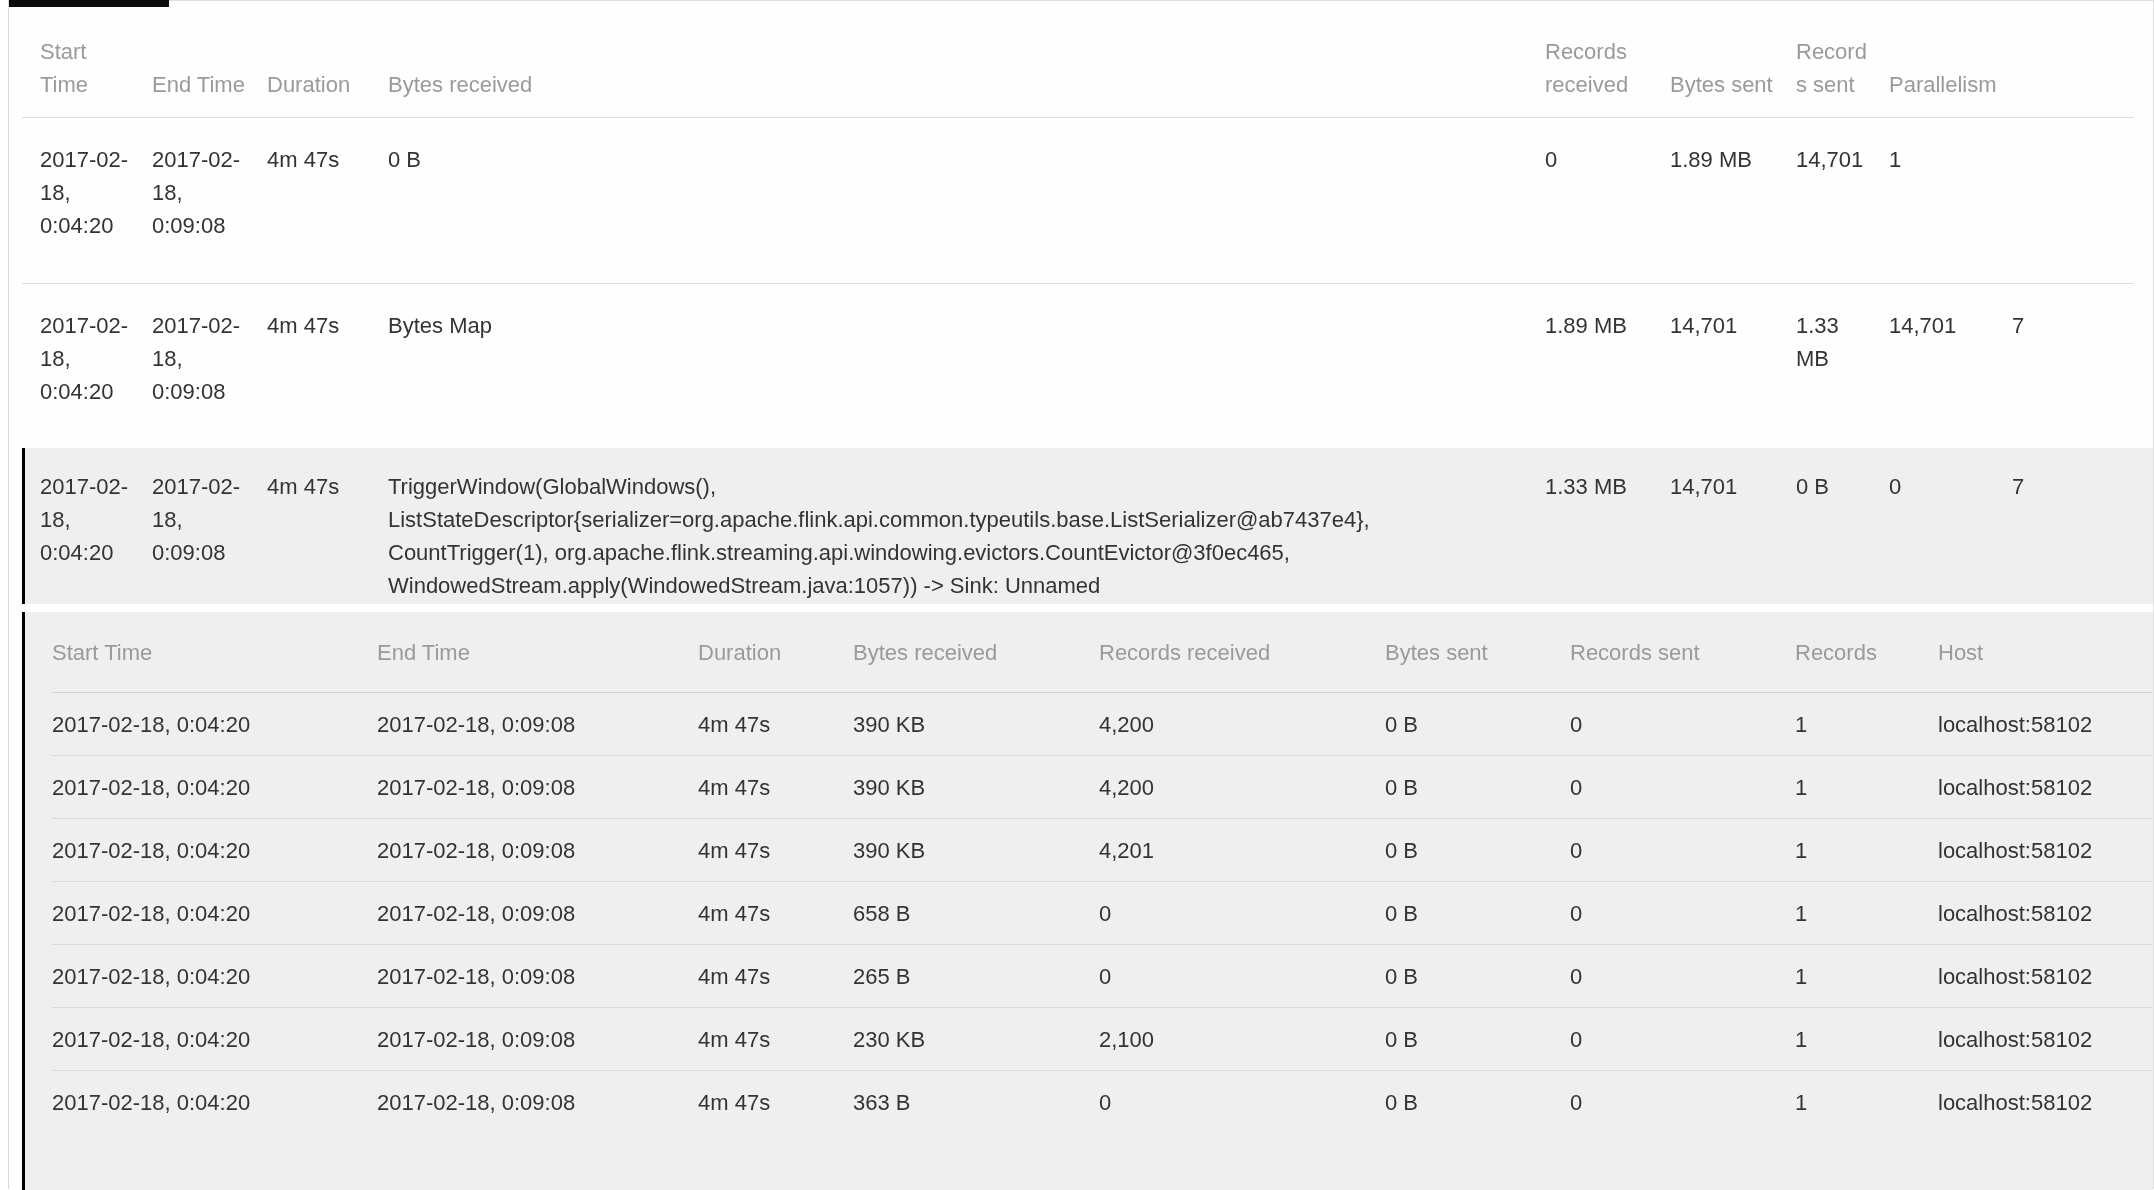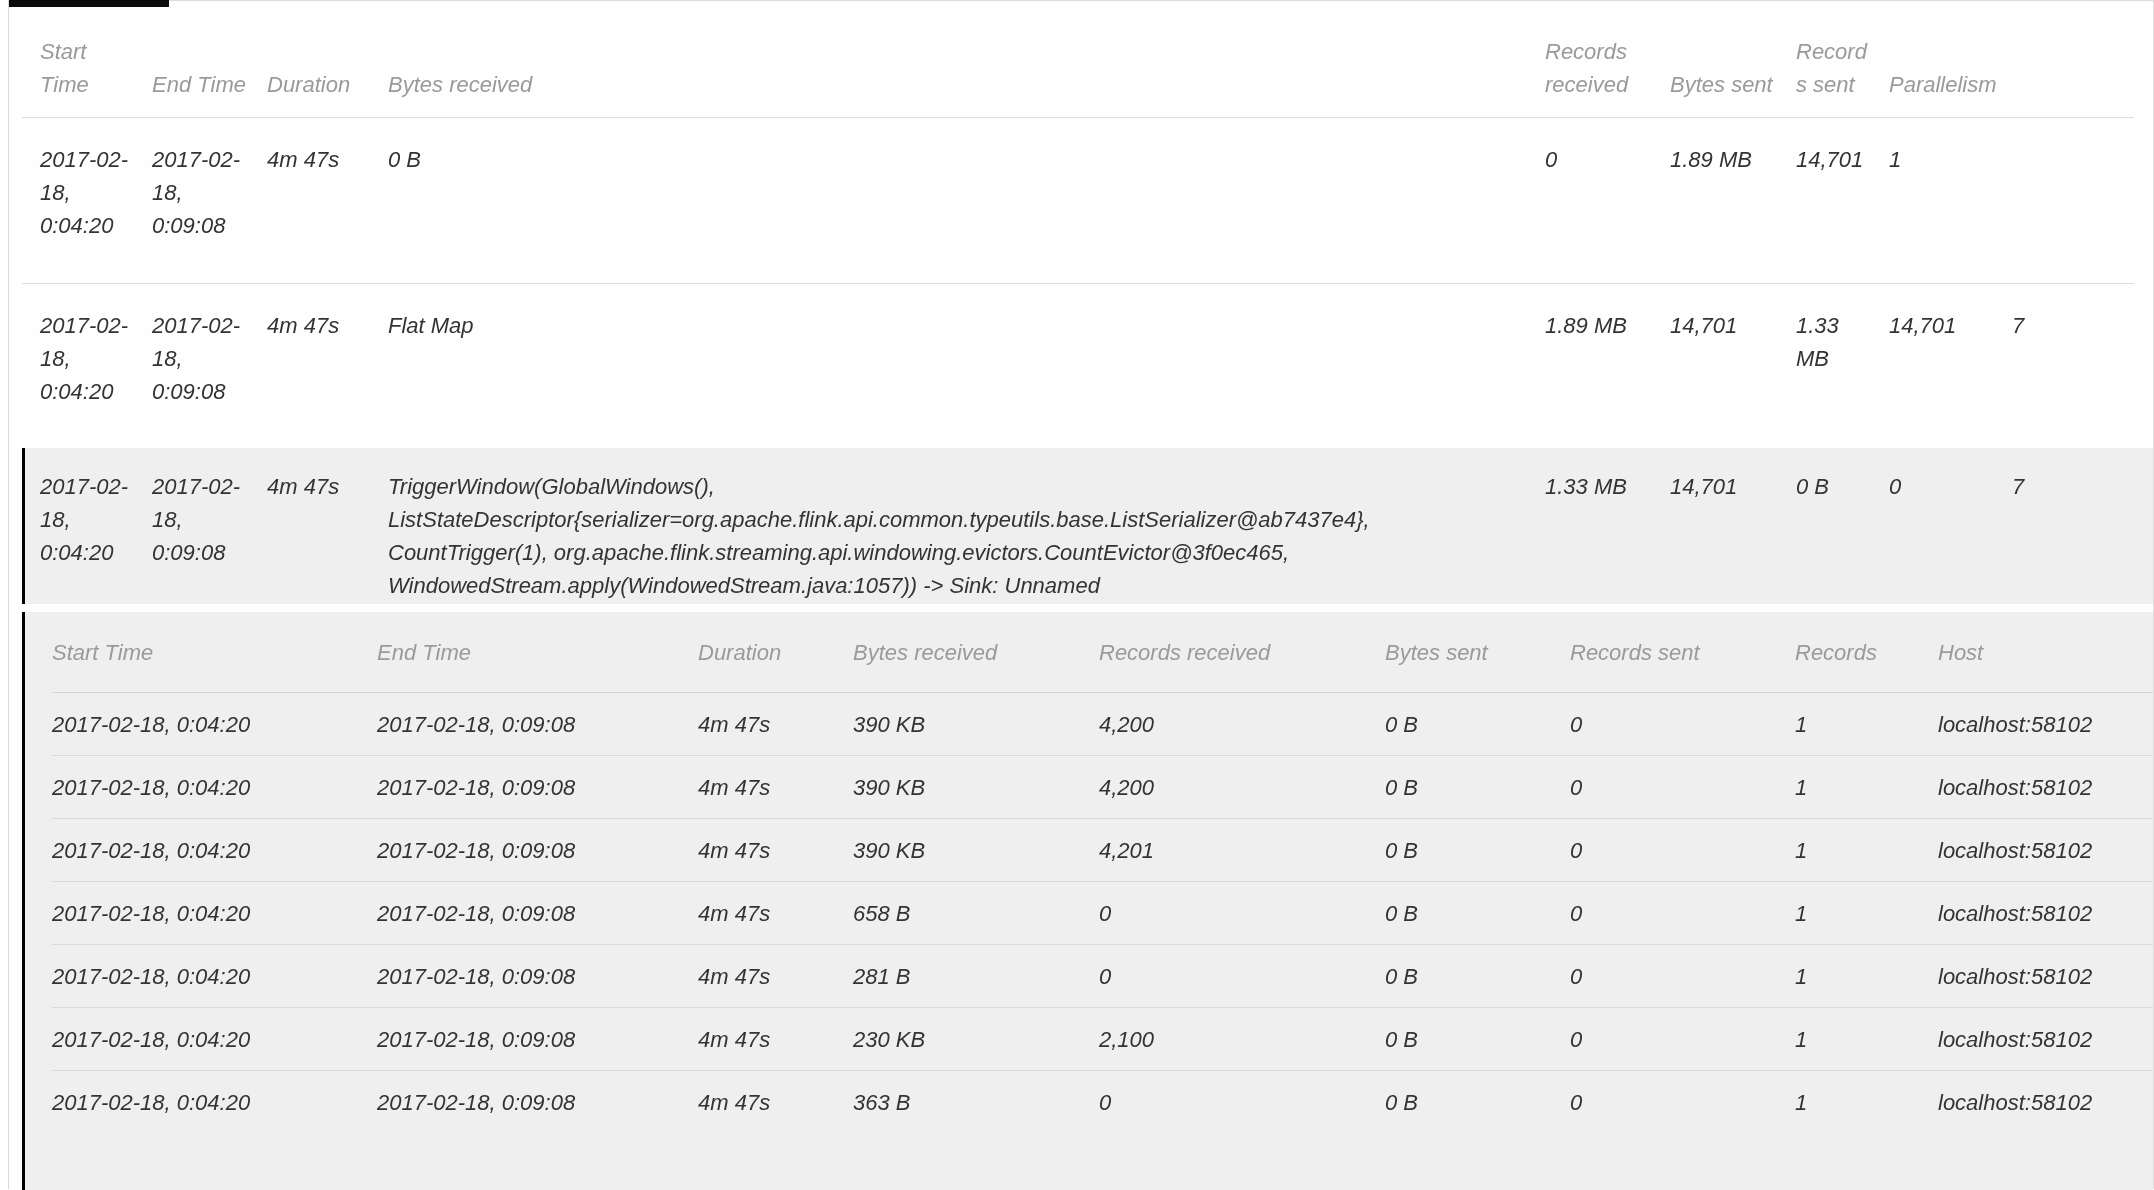--- a/index.html
+++ b/index.html
@@ -8,21 +8,20 @@
     background: #ffffff;
     font-family: "Liberation Sans", "DejaVu Sans", sans-serif;
     font-size: 22px; line-height: 33px; color: #333333;
     -webkit-font-smoothing: antialiased;
   }
   .page {
     position: relative; margin-left: 8px; height: 1188px;
     border-left: 1px solid #d9d9d9; border-right: 1px solid #e0e0e0;
     border-top: 1px solid #dddddd;
     background: #fefefe;
-    font-style: italic;
   }
   .tab-indicator {
     position: absolute; top: -1px; left: 0; width: 160px; height: 7px;
     background: #0b0b0b;
   }
   
   .otable { margin-left: 13px; margin-right: 19px; }
   .ogrid {
     display: grid;
     grid-template-columns: 112px 115px 121px 1fr 125px 126px 93px 123px 122px;
@@ -90,21 +89,21 @@
       <div>0</div>
       <div>1.89 MB</div>
       <div>14,701</div>
       <div>1</div>
     </div>
 
     <div class="ogrid orow r1">
       <div>2017-02-18, 0:04:20</div>
       <div>2017-02-18, 0:09:08</div>
       <div>4m 47s</div>
-      <div>Flat Map</div>
+      <div>Bytes Map</div>
       <div>1.89 MB</div>
       <div>14,701</div>
       <div>1.33 MB</div>
       <div>14,701</div>
       <div>7</div>
     </div>
   </div>
 
   <div class="sel-row">
     <div>2017-02-18, 0:04:20</div>
@@ -176,21 +175,21 @@
       <div>0 B</div>
       <div>0</div>
       <div>1</div>
       <div>localhost:58102</div>
     </div>
 
     <div class="igrid irow">
       <div>2017-02-18, 0:04:20</div>
       <div>2017-02-18, 0:09:08</div>
       <div>4m 47s</div>
-      <div>281 B</div>
+      <div>265 B</div>
       <div>0</div>
       <div>0 B</div>
       <div>0</div>
       <div>1</div>
       <div>localhost:58102</div>
     </div>
 
     <div class="igrid irow">
       <div>2017-02-18, 0:04:20</div>
       <div>2017-02-18, 0:09:08</div>

